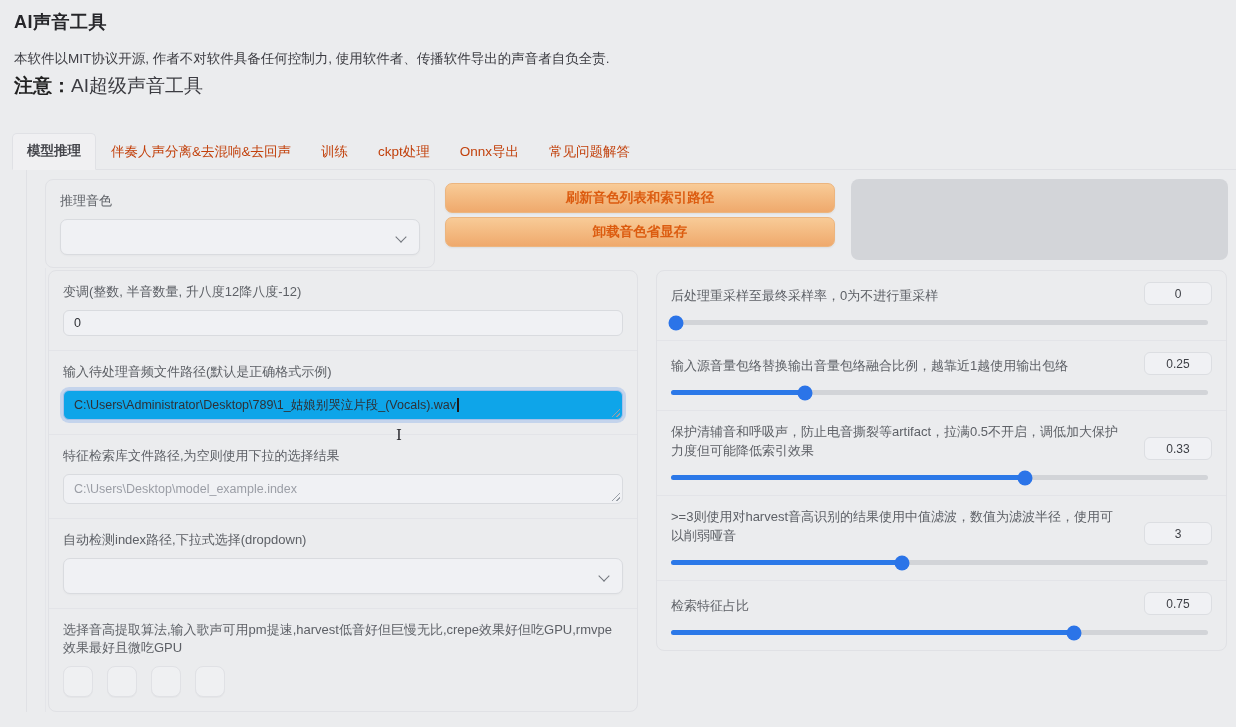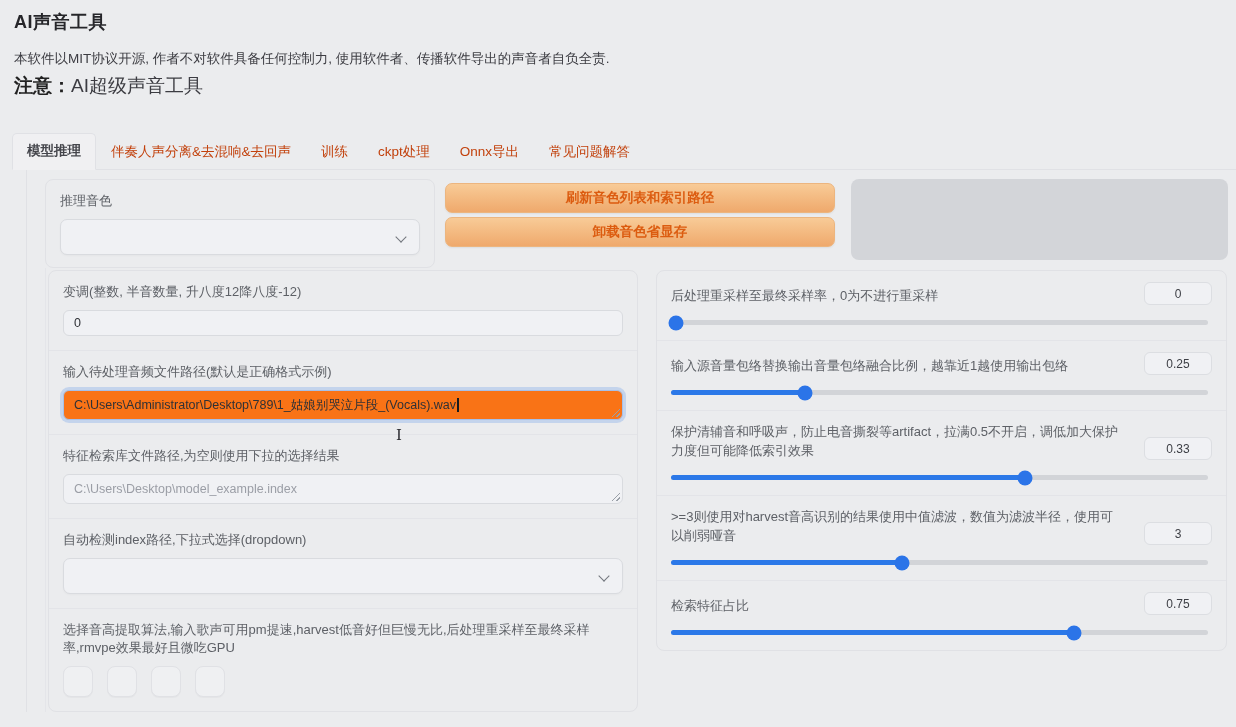--- a/index.html
+++ b/index.html
@@ -74,21 +74,21 @@
   .input {
     height:26px; background:#f0f1f4; border:1px solid #d9dbdf; border-radius:6px;
     font-size:12.5px; color:#2f3136; display:flex; align-items:center; padding:0 10px;
   }
   .textarea {
     min-height:30px; background:#f0f1f4; border:1px solid #d9dbdf; border-radius:6px;
     font-size:12.5px; color:#2f3136; display:flex; align-items:center; padding:0 10px;
     position:relative;
   }
   .textarea.focused {
-    background:#f97316; border:1px solid #a7c0e8;
+    background:#0ea5e9; border:1px solid #a7c0e8;
     box-shadow:0 0 0 3px rgba(96,150,235,.28);
   }
   .textarea.placeholder { color:#9b9ea6; }
   .caret { display:inline-block; width:1.5px; height:14px; background:#1b1b1e; margin-left:1px; }
   .resize-h {
     position:absolute; right:2px; bottom:2px; width:9px; height:9px;
     background:
       linear-gradient(135deg, transparent 0 52%, #9aa0a8 52% 60%, transparent 60% 76%, #9aa0a8 76% 84%, transparent 84%);
   }
 
@@ -187,21 +187,21 @@
 
           <div class="frow">
             <span class="field-label">自动检测index路径,下拉式选择(dropdown)</span>
             <div class="select">
               <span></span>
               <span class="chev"></span>
             </div>
           </div>
 
           <div class="frow">
-            <span class="field-label">选择音高提取算法,输入歌声可用pm提速,harvest低音好但巨慢无比,后处理重采样至最终采样率,rmvpe效果最好且微吃GPU</span>
+            <span class="field-label">选择音高提取算法,输入歌声可用pm提速,harvest低音好但巨慢无比,crepe效果好但吃GPU,rmvpe效果最好且微吃GPU</span>
             <div class="chips">
                 <div class="chip"></div>
                 <div class="chip"></div>
                 <div class="chip"></div>
                 <div class="chip sel"></div>
               </div>
           </div>
         </div>
 
         <div class="panel right-panel">

